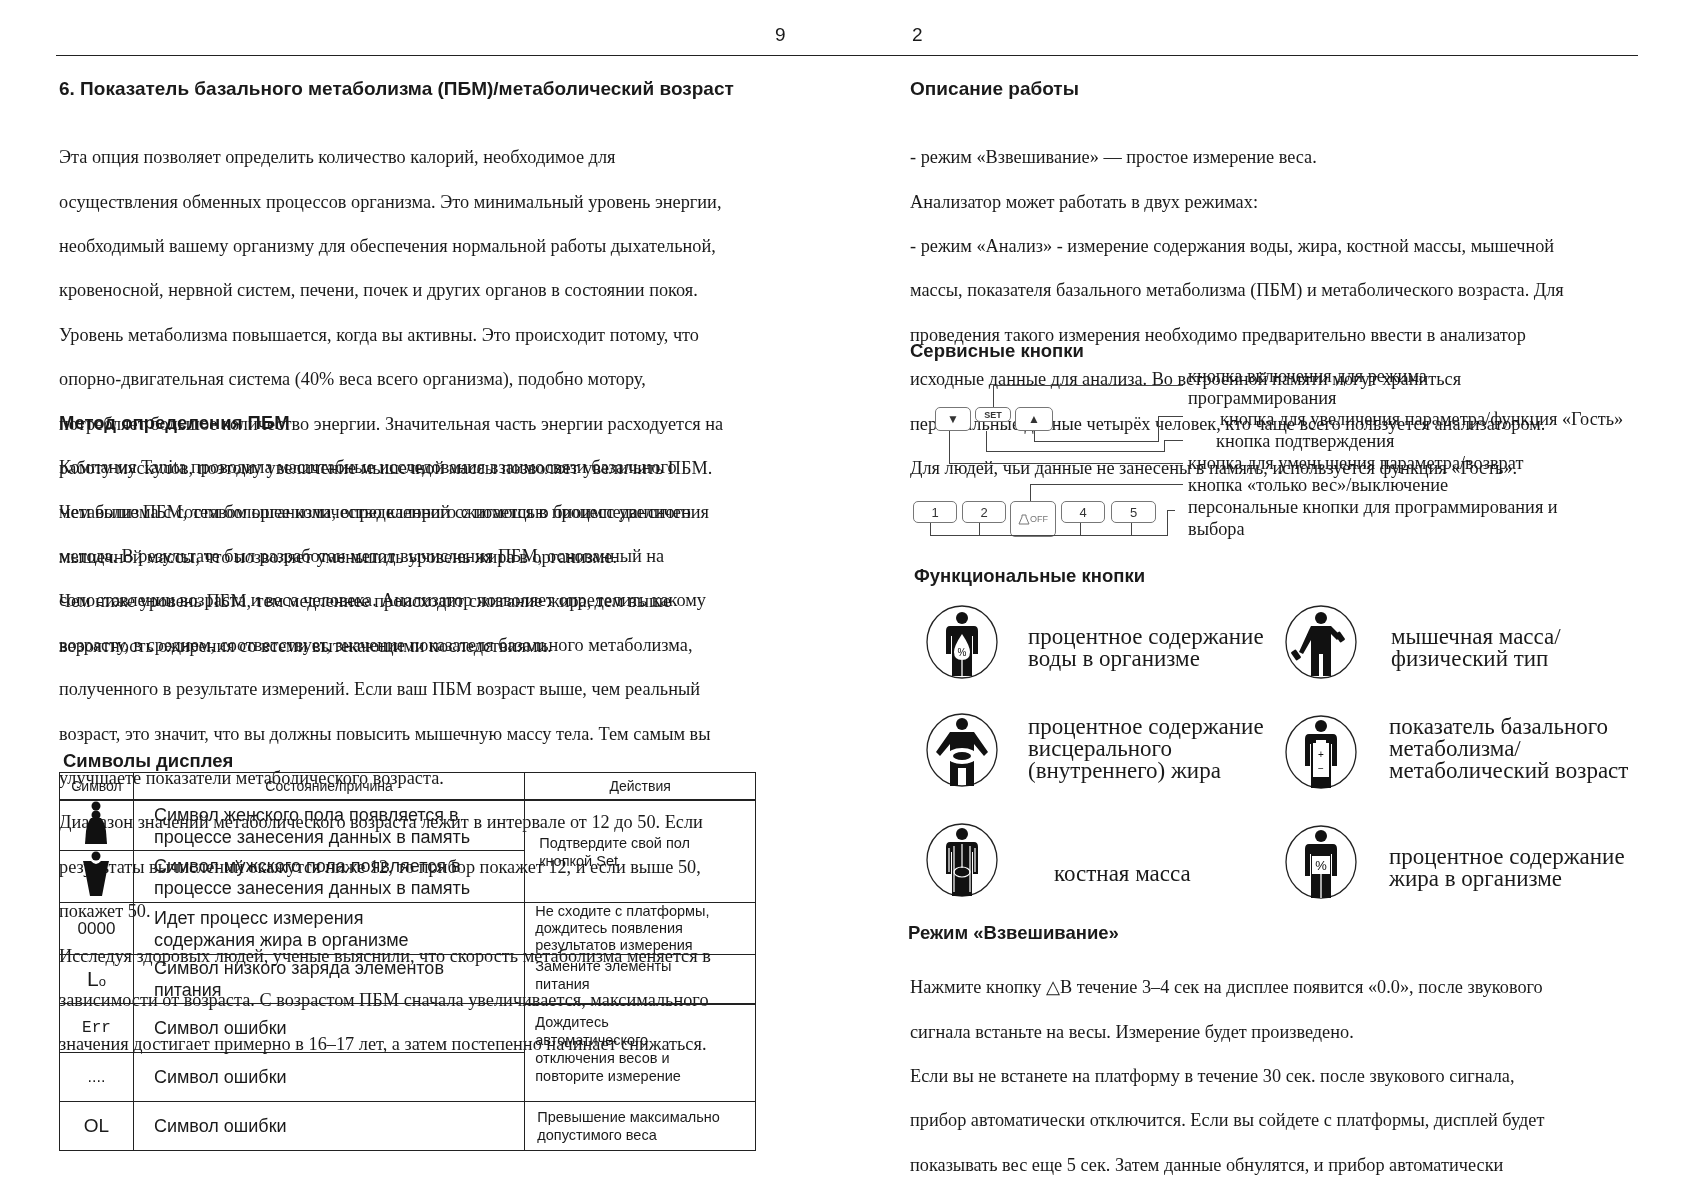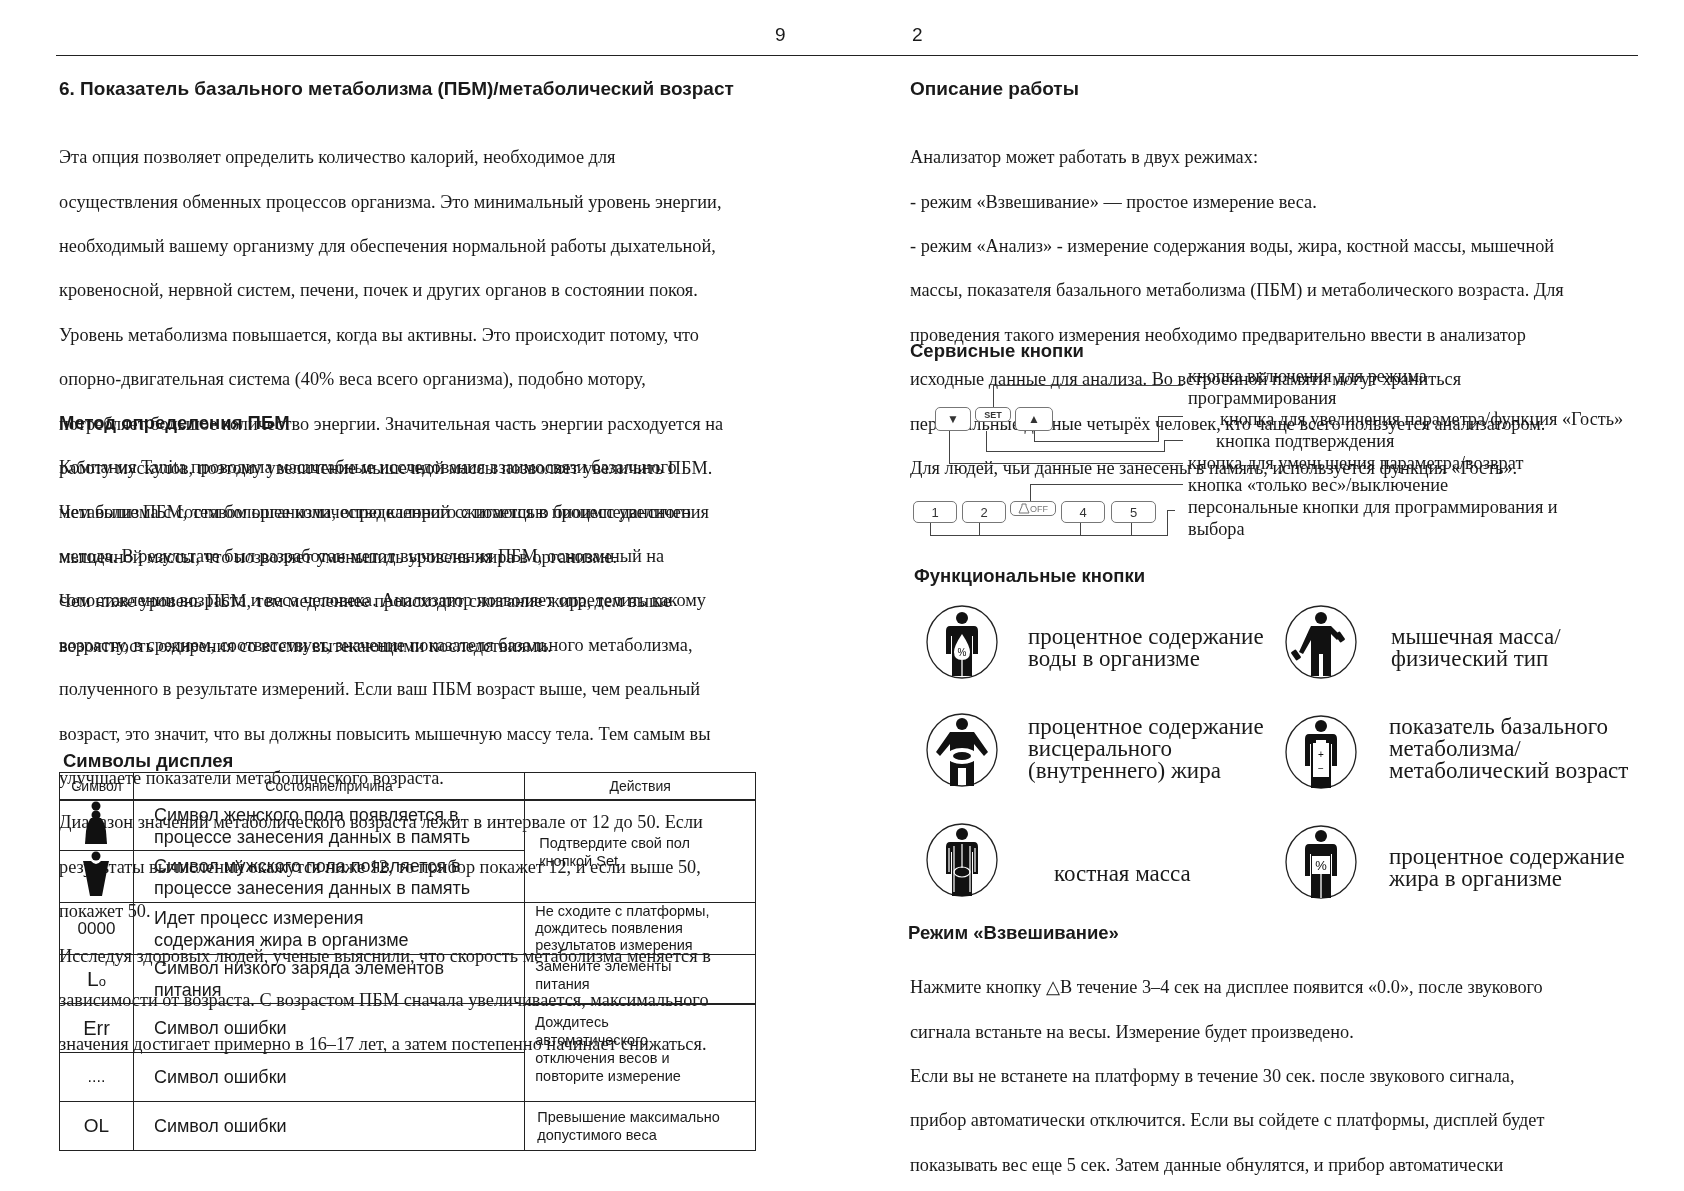--- a/index.html
+++ b/index.html
@@ -136,21 +136,21 @@
         <div>Символ низкого заряда элементов</div>
         <div>питания</div>
       </td>
       <td class="td-act" style="vertical-align:top; padding-top:2px !important; border-bottom:2.5px solid #222;">
         <div>Замените элементы</div>
         <div>питания</div>
       </td>
     </tr>
 
     <tr style="height:49px;">
-      <td class="td-sym" style="font-size:20px;">Err</td>
+      <td class="td-sym" style="font-size:16px;font-family:Liberation Mono, monospace;">Err</td>
       <td class="td-state">Символ ошибки</td>
       <td class="td-act" rowspan="2" style="vertical-align:top; padding-top:8px !important;">
         <div>Дождитесь</div>
         <div>автоматического</div>
         <div>отключения весов и</div>
         <div>повторите измерение</div>
       </td>
     </tr>
 
     <tr style="height:49px;">
@@ -167,41 +167,41 @@
       </td>
     </tr>
   </tbody>
     </table>
 </div>
 
 <div>
   <h1 class="h1" style="left:910px; top:78px;">Описание работы</h1>
 
   <div class="para" style="left:910px; top:124px;">
+    <span>-  режим «Взвешивание» —  простое измерение веса.</span>
     <span>Анализатор может работать в двух режимах:</span>
-    <span>-  режим «Взвешивание» —  простое измерение веса.</span>
     <span>-  режим «Анализ» -  измерение содержания воды, жира, костной массы, мышечной</span>
     <span>массы, показателя базального метаболизма (ПБМ) и метаболического возраста.  Для</span>
     <span>проведения такого измерения необходимо предварительно ввести в анализатор</span>
     <span>исходные данные для анализа. Во встроенной памяти могут храниться</span>
     <span>персональные данные четырёх человек, кто чаще всего пользуется анализатором.</span>
     <span>Для людей, чьи данные не занесены в память, используется функция «Гость».</span>
   </div>
 
   <h2 class="h1" style="left:910px; top:340px; font-size:18.5px;">Сервисные кнопки</h2>
 
   <div>
 
     <div class="btnbox" style="left:935px; top:407px; width:36px; height:24px; font-size:12px;">▼</div>
     <div class="btnbox" style="left:975px; top:407px; width:36px; height:15px; font-size:9px; font-weight:bold;">SET</div>
     <div class="btnbox" style="left:1015px; top:407px; width:38px; height:24px; font-size:12px;">▲</div>
 
     <div class="btnbox" style="left:913px; top:501px; width:44px; height:22px;">1</div>
     <div class="btnbox" style="left:962px; top:501px; width:44px; height:22px;">2</div>
-    <div class="btnbox" style="left:1010px; top:501px; width:46px; height:15px; font-size:9px; color:#777;">
+    <div class="btnbox" style="left:1010px; top:501px; width:46px; height:36px; font-size:9px; color:#777;">
       <svg width="12" height="11" viewBox="0 0 12 11">
           <path d="M4 1 L8 1 L8 3 L11 10 L1 10 L4 3 Z" fill="none" stroke="#777" stroke-width="1"></path>
         </svg>
       <span>OFF</span>
     </div>
     <div class="btnbox" style="left:1061px; top:501px; width:44px; height:22px;">4</div>
     <div class="btnbox" style="left:1111px; top:501px; width:45px; height:22px;">5</div>
 
     <div class="ln" style="left:993px; top:385px; width:1px; height:22px;"></div>
     <div class="ln" style="left:993px; top:385px; width:190px; height:1px;"></div>

